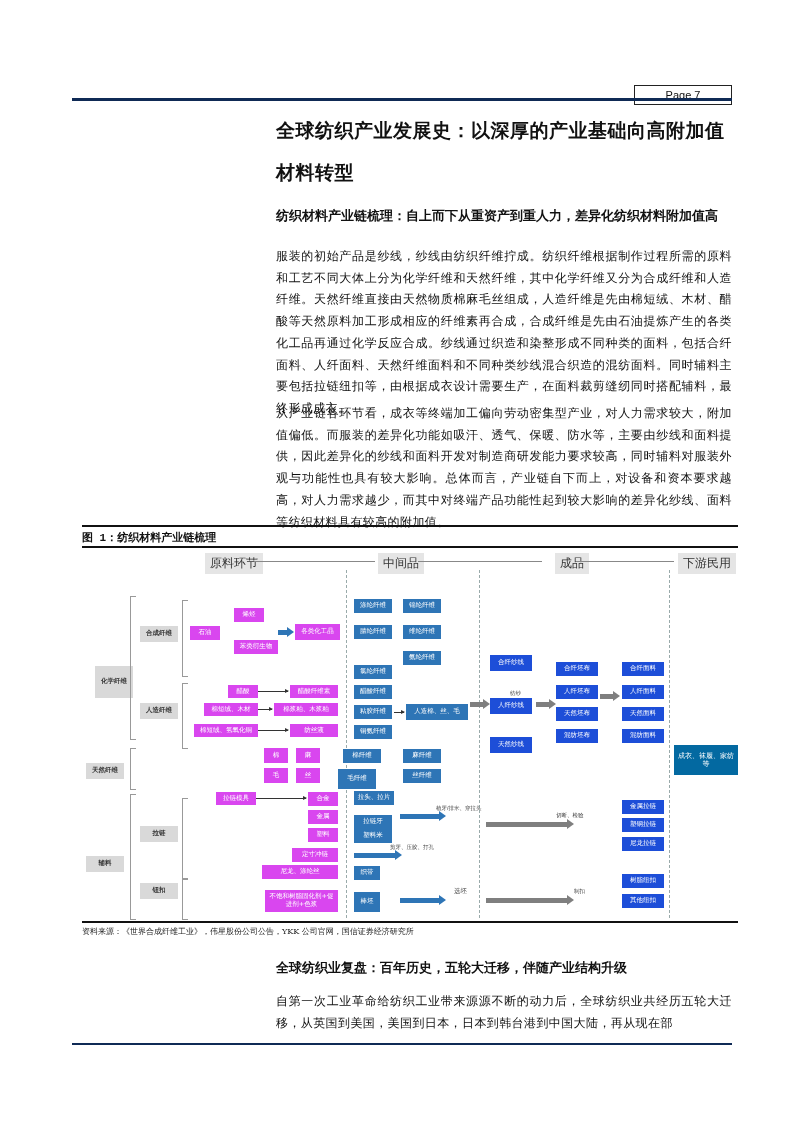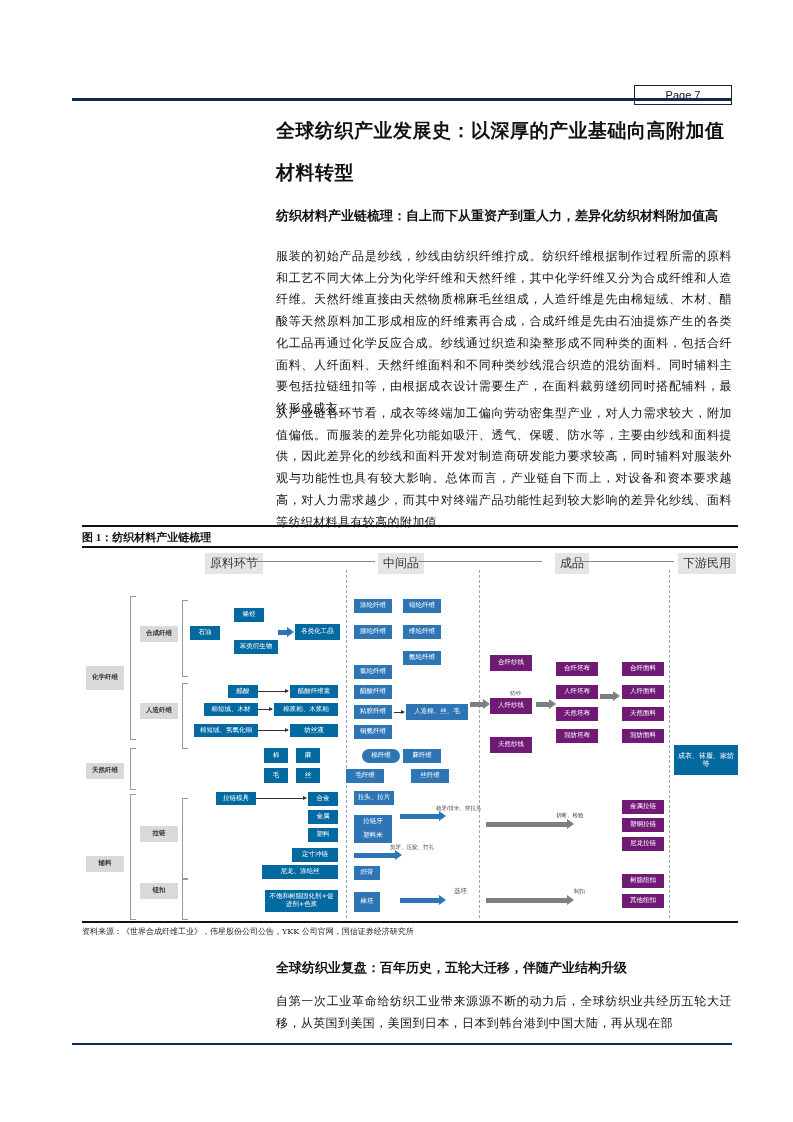--- a/index.html
+++ b/index.html
@@ -3,29 +3,29 @@
 <meta charset="utf-8">
 <style>
   html,body{margin:0;padding:0;background:#fff;}
   body{width:793px;height:1122px;position:relative;overflow:hidden;font-family:"DejaVu Serif","Liberation Serif",serif;color:#111;}
   .abs{position:absolute;}
   .pagebox{left:634px;top:61px;width:96px;height:18px;border:1px solid #222;font-family:"Liberation Sans",sans-serif;font-size:11px;line-height:18px;text-align:center;margin-top:24px;}
   .rule{height:3px;background:#0f2a55;}
   .h1{left:276px;width:460px;font-size:19px;font-weight:bold;letter-spacing:0.5px;}
   .h2{left:276px;width:460px;font-size:13px;font-weight:bold;line-height:22px;}
   .para{left:276px;width:456px;font-size:12px;line-height:21.7px;letter-spacing:0.4px;text-align:justify;}
-  .figtitle{left:82px;top:530px;font-size:11px;font-weight:bold;font-family:Liberation Serif, serif;}
+  .figtitle{left:82px;top:530px;font-size:11px;font-weight:bold;font-family:Liberation Mono, monospace;}
   .figline{left:82px;width:656px;height:1.5px;background:#111;}
   .source{left:82px;top:926px;font-size:8px;color:#222;}
   
   .diagram{left:82px;top:548px;width:656px;height:372px;}
   .node{position:absolute;font-family:"DejaVu Sans",sans-serif;font-size:6.5px;color:#fff;text-align:center;display:flex;align-items:center;justify-content:center;line-height:1.2;box-sizing:border-box;}
-  .dark{background:#0369a1;}
+  .dark{background:#d946ef;}
   .mid{background:#2e75b6;}
-  .grey{background:#701a75;}
+  .grey{background:#1d4ed8;}
   .lgrey{background:#d9d9d9;color:#333;font-weight:bold;}
   .orange{background:#0369a1;font-size:7px;}
   .stage{position:absolute;background:#e5e5e5;color:#333;font-family:"DejaVu Sans",sans-serif;font-size:12px;padding:2px 5px;}
   .hline{position:absolute;height:1px;background:#888;}
   .vdash{position:absolute;width:0;border-left:1px dashed #9aa;}
   .brace{position:absolute;border:1px solid #999;border-right:none;width:5px;}
   .bigarrow{position:absolute;height:5px;}
   .bigarrow::after{content:"";position:absolute;right:-6px;top:-3px;border-left:7px solid;border-left-color:inherit;border-top:5.5px solid transparent;border-bottom:5.5px solid transparent;}
   .barrow-blue{background:#2e75b6;border-color:#2e75b6;}
   .barrow-grey{background:#7f7f7f;border-color:#7f7f7f;}
@@ -56,21 +56,21 @@
   <div class="stage" style="left:296px;top:5px;">中间品</div>
   <div class="hline" style="left:336px;top:13px;width:124px;"></div>
   <div class="stage" style="left:473px;top:5px;">成品</div>
   <div class="hline" style="left:496px;top:13px;width:96px;"></div>
   <div class="stage" style="left:596px;top:5px;">下游民用</div>
 
   <div class="vdash" style="left:264px;top:22px;height:348px;"></div>
   <div class="vdash" style="left:397px;top:22px;height:348px;"></div>
   <div class="vdash" style="left:587px;top:22px;height:348px;"></div>
 
-  <div class="node lgrey" style="left:4px;top:118px;width:38px;height:24px;">化学纤维</div>
+  <div class="node lgrey" style="left:13px;top:118px;width:38px;height:32px;">化学纤维</div>
   <div class="brace" style="left:48px;top:48px;height:142px;"></div>
   <div class="node lgrey" style="left:58px;top:78px;width:38px;height:16px;">合成纤维</div>
   <div class="node lgrey" style="left:58px;top:155px;width:38px;height:16px;">人造纤维</div>
   <div class="brace" style="left:100px;top:52px;height:75px;"></div>
   <div class="brace" style="left:100px;top:135px;height:64px;"></div>
 
   <div class="node lgrey" style="left:4px;top:215px;width:38px;height:16px;">天然纤维</div>
   <div class="brace" style="left:48px;top:200px;height:40px;"></div>
 
   <div class="node lgrey" style="left:4px;top:308px;width:38px;height:16px;">辅料</div>
@@ -115,24 +115,24 @@
   <div class="node mid" style="left:272px;top:77px;width:38px;height:14px;">腈纶纤维</div>
   <div class="node mid" style="left:321px;top:77px;width:38px;height:14px;">维纶纤维</div>
   <div class="node mid" style="left:272px;top:117px;width:38px;height:14px;">氯纶纤维</div>
   <div class="node mid" style="left:321px;top:103px;width:38px;height:14px;">氨纶纤维</div>
   <div class="node mid" style="left:272px;top:137px;width:38px;height:14px;">醋酸纤维</div>
   <div class="node mid" style="left:272px;top:157px;width:38px;height:14px;">粘胶纤维</div>
   <div class="node mid" style="left:272px;top:177px;width:38px;height:14px;">铜氨纤维</div>
   <div class="thin" style="left:312px;top:164px;width:10px;"></div>
   <div class="node mid" style="left:324px;top:156px;width:62px;height:16px;">人造棉、丝、毛</div>
 
-  <div class="node mid" style="left:280px;top:201px;width:38px;height:14px;border-radius:7px;">棉纤维</div>
+  <div class="node mid" style="left:261px;top:201px;width:38px;height:14px;">棉纤维</div>
   <div class="node mid" style="left:321px;top:201px;width:38px;height:14px;">麻纤维</div>
-  <div class="node mid" style="left:264px;top:221px;width:38px;height:14px;">毛纤维</div>
-  <div class="node mid" style="left:321px;top:221px;width:38px;height:14px;margin-left:8px;">丝纤维</div>
+  <div class="node mid" style="left:256px;top:221px;width:38px;height:20px;">毛纤维</div>
+  <div class="node mid" style="left:321px;top:221px;width:38px;height:14px;">丝纤维</div>
 
   <div class="node mid" style="left:272px;top:243px;width:40px;height:14px;">拉头、拉片</div>
   <div class="node mid" style="left:272px;top:267px;width:38px;height:14px;">拉链牙</div>
   <div class="node mid" style="left:272px;top:281px;width:38px;height:14px;">塑料米</div>
   <div class="lbl" style="left:318px;top:257px;">植牙/排米、穿拉头</div>
   <div class="bigarrow barrow-blue" style="left:318px;top:266px;width:40px;"></div>
   <div class="lbl" style="left:272px;top:296px;">剪牙、压胶、打孔</div>
   <div class="bigarrow barrow-blue" style="left:272px;top:305px;width:42px;"></div>
   <div class="node mid" style="left:272px;top:318px;width:26px;height:14px;">织带</div>
   <div class="node mid" style="left:272px;top:344px;width:26px;height:20px;">棒坯</div>

